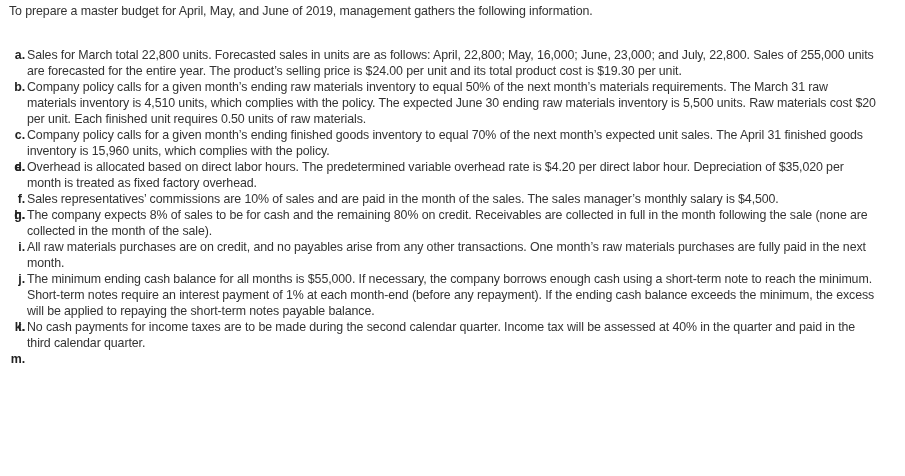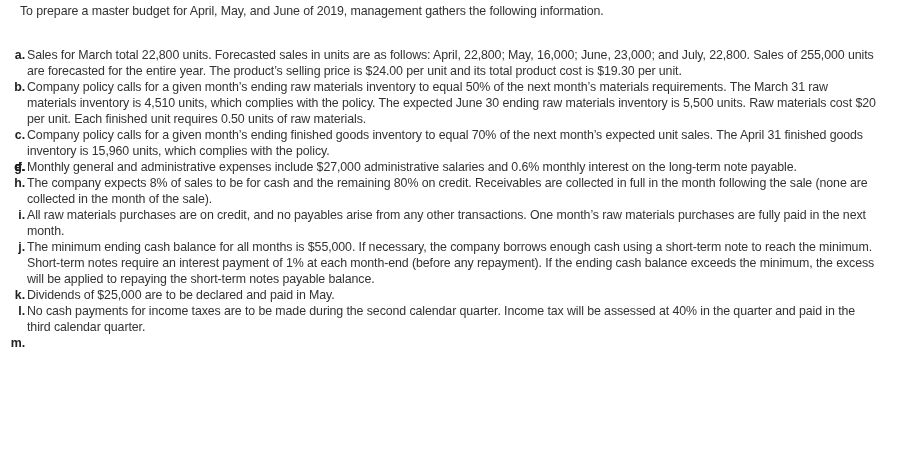--- a/index.html
+++ b/index.html
@@ -5,21 +5,21 @@
   html, body { margin: 0; padding: 0; background: #ffffff; }
   body {
     width: 905px; height: 476px; overflow: hidden;
     font-family: "Liberation Sans", "DejaVu Sans", sans-serif;
     color: #333333;
     font-size: 12.4px;
     line-height: 16px;
     letter-spacing: -0.1px;
   }
   .intro {
-    position: absolute; left: 20px; top: 3px;
+    position: absolute; left: 9px; top: 3px;
     white-space: nowrap;
   }
   .list {
     position: absolute; left: 0; top: 47px; width: 880px;
     margin: 0; padding: 0;
   }
   .item {
     position: relative;
     padding-left: 27px;
     margin: 0;
@@ -33,22 +33,22 @@
 </head>
 <body>
 
 <div class="intro">To prepare a master budget for April, May, and June of 2019, management gathers the following information.</div>
 
 <div class="list">
   <div class="item"><span class="letter">a.</span><span>Sales for March total 22,800 units. Forecasted sales in units are as follows: April, 22,800; May, 16,000; June, 23,000; and July, 22,800. Sales of 255,000 units are forecasted for the entire year. The product’s selling price is $24.00 per unit and its total product cost is $19.30 per unit.</span></div>
   <div class="item"><span class="letter">b.</span><span>Company policy calls for a given month’s ending raw materials inventory to equal 50% of the next month’s materials requirements. The March 31 raw materials inventory is 4,510 units, which complies with the policy. The expected June 30 ending raw materials inventory is 5,500 units. Raw materials cost $20 per unit. Each finished unit requires 0.50 units of raw materials.</span></div>
   <div class="item"><span class="letter">c.</span><span>Company policy calls for a given month’s ending finished goods inventory to equal 70% of the next month’s expected unit sales. The April 31 finished goods inventory is 15,960 units, which complies with the policy.</span></div>
   <div class="item"><span class="letter">d.</span></div>
-  <div class="item"><span class="letter">e.</span></div>
-  <div class="item"><span class="letter">f.</span></div>
-  <div class="item"><span class="letter">g.</span><span>Monthly general and administrative expenses include $27,000 administrative salaries and 0.6% monthly interest on the long-term note payable.</span></div>
+  <div class="item"><span class="letter">e.</span><span>Overhead is allocated based on direct labor hours. The predetermined variable overhead rate is $4.20 per direct labor hour. Depreciation of $35,020 per month is treated as fixed factory overhead.</span></div>
+  <div class="item"><span class="letter">f.</span><span>Sales representatives’ commissions are 10% of sales and are paid in the month of the sales. The sales manager’s monthly salary is $4,500.</span></div>
+  <div class="item"><span class="letter">g.</span></div>
   <div class="item"><span class="letter">h.</span><span>The company expects 8% of sales to be for cash and the remaining 80% on credit. Receivables are collected in full in the month following the sale (none are collected in the month of the sale).</span></div>
   <div class="item"><span class="letter">i.</span><span>All raw materials purchases are on credit, and no payables arise from any other transactions. One month’s raw materials purchases are fully paid in the next month.</span></div>
   <div class="item"><span class="letter">j.</span><span>The minimum ending cash balance for all months is $55,000. If necessary, the company borrows enough cash using a short-term note to reach the minimum. Short-term notes require an interest payment of 1% at each month-end (before any repayment). If the ending cash balance exceeds the minimum, the excess will be applied to repaying the short-term notes payable balance.</span></div>
-  <div class="item"><span class="letter">k.</span><span>Dividends of $25,000 are to be declared and paid in May.</span></div>
+  <div class="item"><span class="letter">k.</span></div>
   <div class="item"><span class="letter">l.</span><span>No cash payments for income taxes are to be made during the second calendar quarter. Income tax will be assessed at 40% in the quarter and paid in the third calendar quarter.</span></div>
   <div class="item"><span class="letter">m.</span></div>
 </div>
 
 </body></html>

